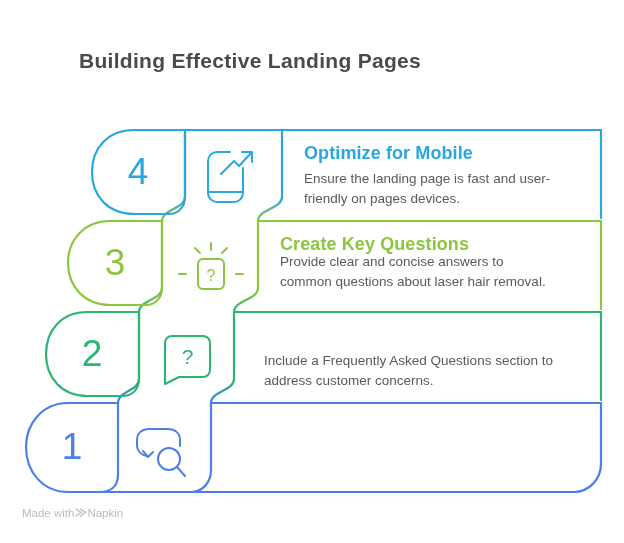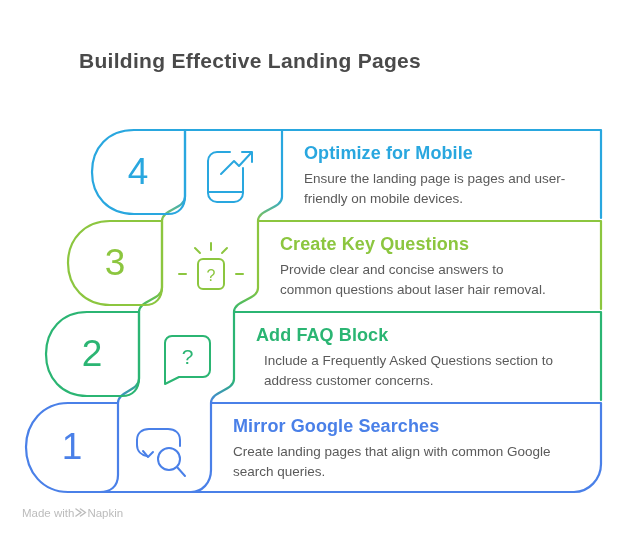--- a/index.html
+++ b/index.html
@@ -103,30 +103,27 @@
       </g>
     </g>
   </svg>
 
   <div class="step-num c-cyan" style="left:108px;top:150px">4</div>
   <div class="step-num c-green" style="left:85px;top:241px">3</div>
   <div class="step-num c-emerald" style="left:62px;top:332px">2</div>
   <div class="step-num c-blue" style="left:42px;top:425px">1</div>
 
   <div class="step-title c-cyan" style="left:304px;top:143px">Optimize for Mobile</div>
-  <div class="step-desc" style="left:304px;top:169px;width:268px">Ensure the landing page is pages and user-friendly on mobile devices.</div>
+  <div class="step-desc" style="left:304px;top:169px;width:268px">Ensure the landing page is fast and user-friendly on pages devices.</div>
 
   <div class="step-title c-green" style="left:280px;top:234px">Create Key Questions</div>
-  <div class="step-desc" style="left:280px;top:260px;width:266px">Provide clear and concise answers to common questions about laser hair removal.</div>
+  <div class="step-desc" style="left:280px;top:252px;width:266px">Provide clear and concise answers to common questions about laser hair removal.</div>
 
-  <div class="step-title c-emerald" style="left:256px;top:325px">Add FAQ Block</div>
   <div class="step-desc" style="left:264px;top:351px;width:320px">Include a Frequently Asked Questions section to address customer concerns.</div>
 
-  <div class="step-title c-blue" style="left:233px;top:416px">Mirror Google Searches</div>
-  <div class="step-desc" style="left:233px;top:442px;width:340px">Create landing pages that align with common Google search queries.</div>
 
   <div class="watermark">
     <span>Made with</span>
     <svg width="13" height="13" viewBox="0 0 13 13">
       <g fill="none" stroke="#bcbcbc" stroke-width="1.5" stroke-linecap="round" stroke-linejoin="round">
         <path d="M 2,10 L 7,6.5 L 2,3"></path>
         <path d="M 6.5,10 L 11.5,6.5 L 6.5,3"></path>
       </g>
     </svg>
     <span>Napkin</span>

